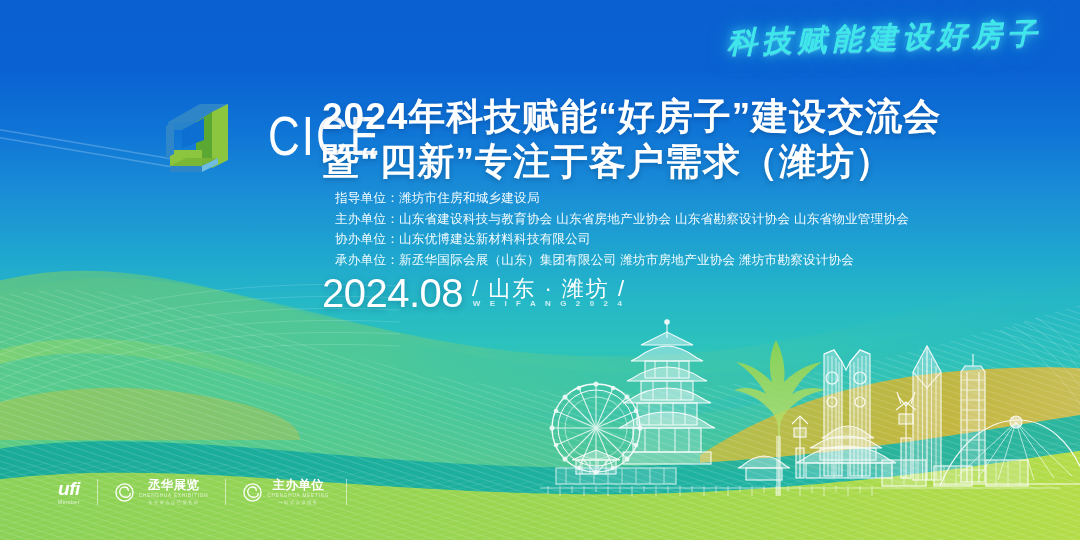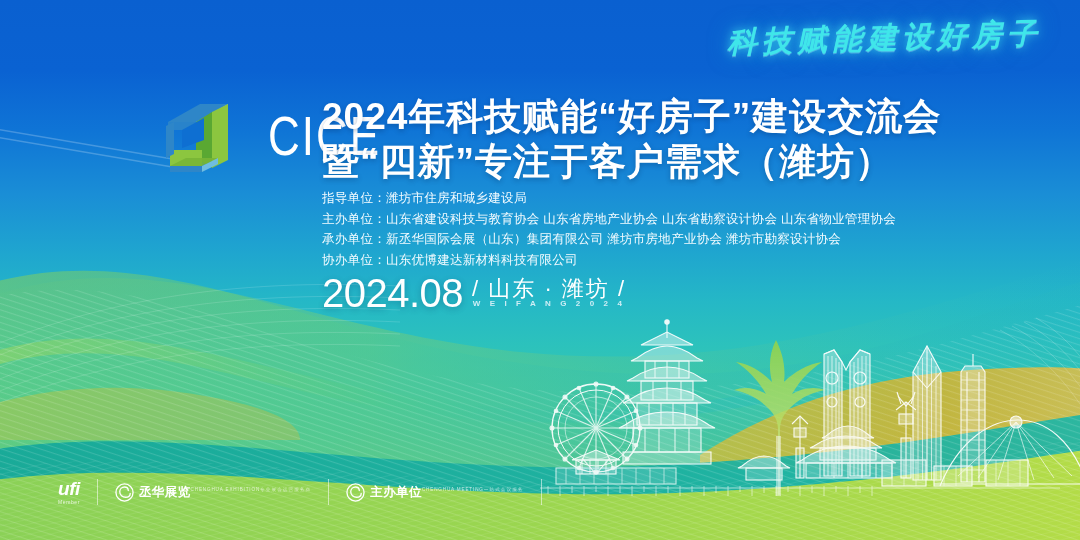--- a/index.html
+++ b/index.html
@@ -33,41 +33,41 @@
 
   
   #title-wrap{position:absolute;left:322px;top:94px;}
   .ttl{
     color:#fff;font-weight:700;font-size:37px;line-height:45px;letter-spacing:1px;
     white-space:nowrap;text-shadow:0 2px 5px rgba(0,40,90,.32);
   }
 
   
   #orgs{position:absolute;left:322px;top:188px;}
-  .org-line{color:#f2fbff;font-size:12.6px;line-height:20.5px;white-space:nowrap;letter-spacing:.2px;}
+  .org-line{color:#f2fbff;font-size:12.6px;line-height:20.5px;white-space:nowrap;letter-spacing:.2px;margin-left:13px;}
 
   
   #date-row{position:absolute;left:322px;top:273px;display:flex;align-items:flex-end;gap:9px;}
   #big-date{
     color:#fff;font-size:40px;font-weight:400;letter-spacing:-0.5px;line-height:40px;
     text-shadow:0 2px 6px rgba(0,50,90,.3);
   }
   #place-stack{padding-bottom:3px;}
   #place-cn{color:#fff;font-size:22px;letter-spacing:2px;line-height:19px;white-space:nowrap;}
   #place-en{color:#cfeef5;font-size:8px;letter-spacing:3.6px;line-height:12px;text-align:center;white-space:nowrap;font-weight:bold;}
 
   
   #skyline{position:absolute;left:0;bottom:0;width:1080px;height:230px;pointer-events:none;}
 
   
   #footer{position:absolute;left:58px;bottom:28px;display:flex;align-items:center;gap:8px;height:40px;}
   .fsep{width:1px;height:26px;background:rgba(255,255,255,.55);margin:0 9px;}
   .flogo{display:flex;align-items:center;gap:5px;}
   .spiral{width:19px;height:19px;display:block;}
-  .ftxt{display:flex;flex-direction:row;justify-content:center;text-align:center;}
+  .ftxt{display:flex;flex-direction:column;justify-content:center;text-align:center;}
   .fcn{color:#fff;font-size:12.5px;font-weight:700;line-height:13px;letter-spacing:.4px;white-space:nowrap;}
   .fen{color:rgba(255,255,255,.72);font-size:4.6px;letter-spacing:.85px;line-height:7px;white-space:nowrap;}
   .fsub{color:rgba(255,255,255,.62);font-size:4.6px;letter-spacing:1.1px;line-height:7px;white-space:nowrap;}
   #ufi{display:flex;flex-direction:column;align-items:center;justify-content:center;}
   #ufi .u{color:#fff;font-size:19px;font-weight:700;font-style:italic;line-height:19px;letter-spacing:-.5px;}
   #ufi .m{color:rgba(255,255,255,.8);font-size:5px;letter-spacing:.6px;line-height:8px;}
   #m3{display:flex;align-items:center;gap:4px;}
   #m3 .mark{color:#fff;font-size:17px;font-weight:700;font-style:italic;line-height:17px;letter-spacing:-1px;}
 </style>
 </head>
@@ -197,22 +197,22 @@
   </div>
 
   <div id="title-wrap">
     <div class="ttl">2024年科技赋能“好房子”建设交流会</div>
     <div class="ttl">暨“四新”专注于客户需求（潍坊）</div>
   </div>
 
   <div id="orgs">
     <div class="org-line">指导单位：潍坊市住房和城乡建设局</div>
     <div class="org-line">主办单位：山东省建设科技与教育协会  山东省房地产业协会  山东省勘察设计协会  山东省物业管理协会</div>
+    <div class="org-line">协办单位：山东优博建达新材料科技有限公司</div>
     <div class="org-line">承办单位：新丞华国际会展（山东）集团有限公司  潍坊市房地产业协会  潍坊市勘察设计协会</div>
-    <div class="org-line">协办单位：山东优博建达新材料科技有限公司</div>
   </div>
 
   <div id="date-row">
     <div id="big-date">2024.08</div>
     <div id="place-stack">
       <div id="place-cn">/ 山东 · 潍坊 /</div>
       <div id="place-en">W E I F A N G 2 0 2 4</div>
     </div>
   </div>
 

